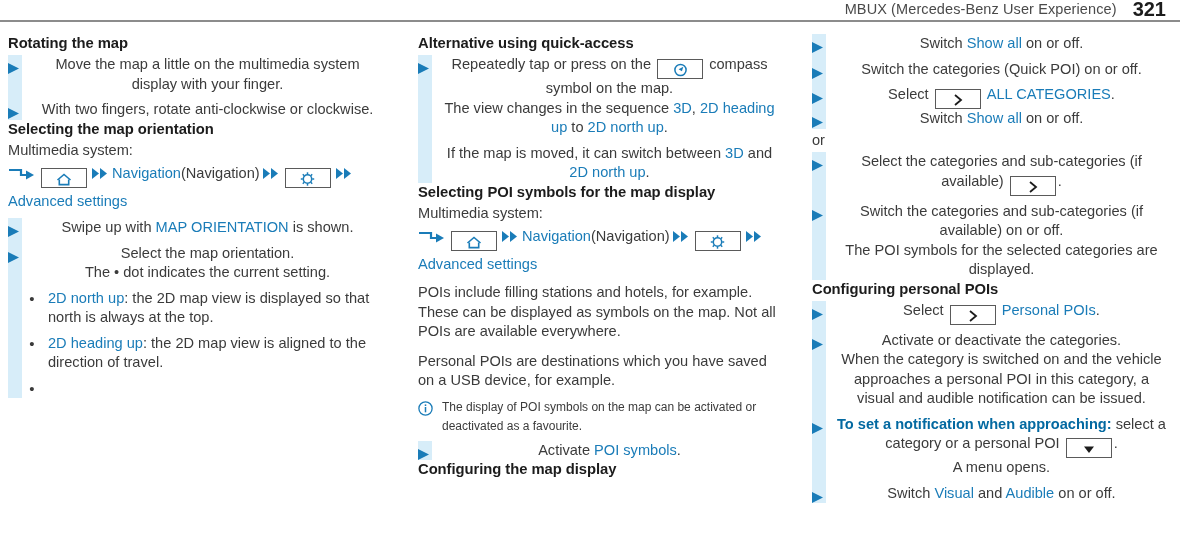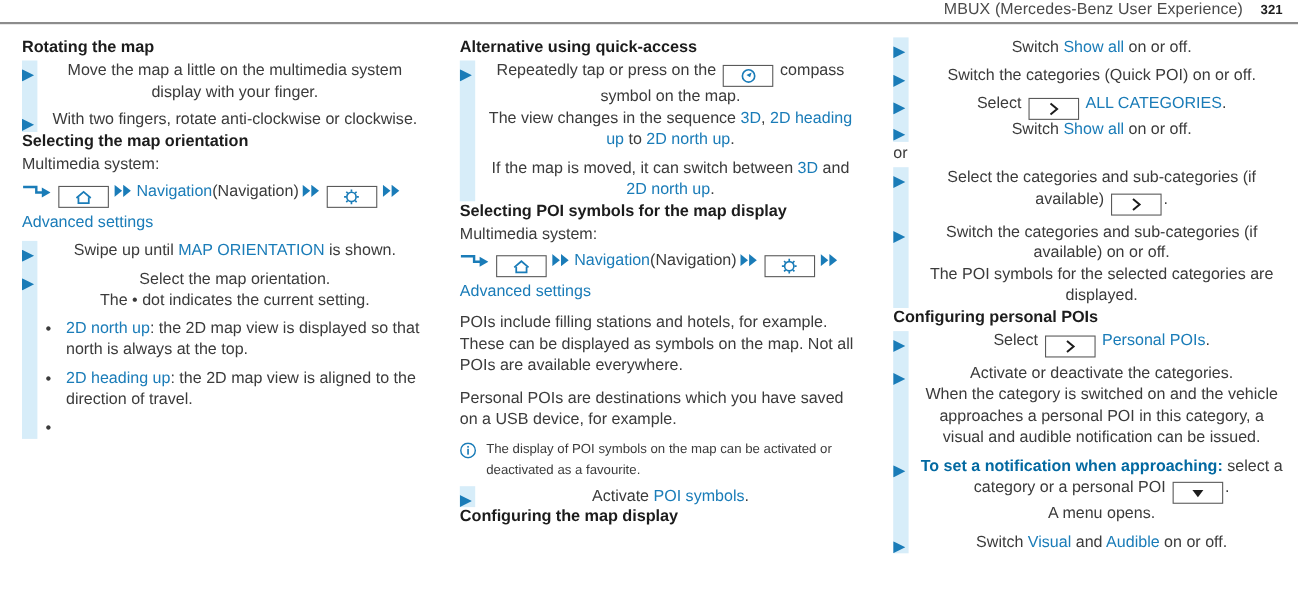--- a/index.html
+++ b/index.html
@@ -14,32 +14,32 @@
   }
   .page{position:relative;width:952px;height:542px;box-sizing:border-box;}
 
   
   .header{
     position:absolute;left:0;top:0;width:1180px;height:21px;
     display:flex;align-items:flex-start;justify-content:flex-end;
     padding-right:14px;box-sizing:border-box;
   }
   .hdr-title{font-size:14.5px;color:#4a4a4a;letter-spacing:.1px;line-height:18px;}
-  .hdr-page{font-size:12px;font-weight:bold;color:#1c1c1c;margin-left:16px;line-height:18px;}
+  .hdr-page{font-size:20px;font-weight:bold;color:#1c1c1c;margin-left:16px;line-height:18px;}
   .hdr-rule{
     position:absolute;left:0;top:20px;width:1180px;height:2px;background:#8c8c8c;
   }
 
   
   .cols{
     position:absolute;left:0;top:34px;width:1180px;height:508px;
     display:flex;
   }
   .col{box-sizing:border-box;}
-  .col1{width:394px;padding-left:20px;padding-right:10px;}
+  .col1{width:394px;padding-left:8px;padding-right:10px;}
   .col2{width:394px;padding-left:24px;padding-right:10px;}
   .col3{width:392px;padding-left:24px;padding-right:12px;}
 
   
   h2.sec{
     font-size:14.8px;font-weight:bold;color:#1c1c1c;
     margin:0 0 2px 0;line-height:19px;letter-spacing:-.05px;
   }
   .gap-before{margin-top:13px;}
   .gap-before-sm{margin-top:10px;}
@@ -209,21 +209,21 @@
 
       <div class="sp4"></div>
 
       <div class="barblock">
         <div class="step">
           <span class="tri">
             <svg width="11" height="11" viewBox="0 0 11 11">
                 <polygon points="0,0 11,5.5 0,11" fill="#1a7cb8"></polygon>
               </svg>
           </span>
-          <span class="step-body"><span>Swipe up until </span><span class="blue">MAP ORIENTATION</span><span> is shown.</span></span>
+          <span class="step-body"><span>Swipe up with </span><span class="blue">MAP ORIENTATION</span><span> is shown.</span></span>
         </div>
         <div class="sp6"></div>
         <div class="step">
           <span class="tri">
             <svg width="11" height="11" viewBox="0 0 11 11">
                 <polygon points="0,0 11,5.5 0,11" fill="#1a7cb8"></polygon>
               </svg>
           </span>
           <span class="step-body">
             <span>Select the map orientation.</span><br>

